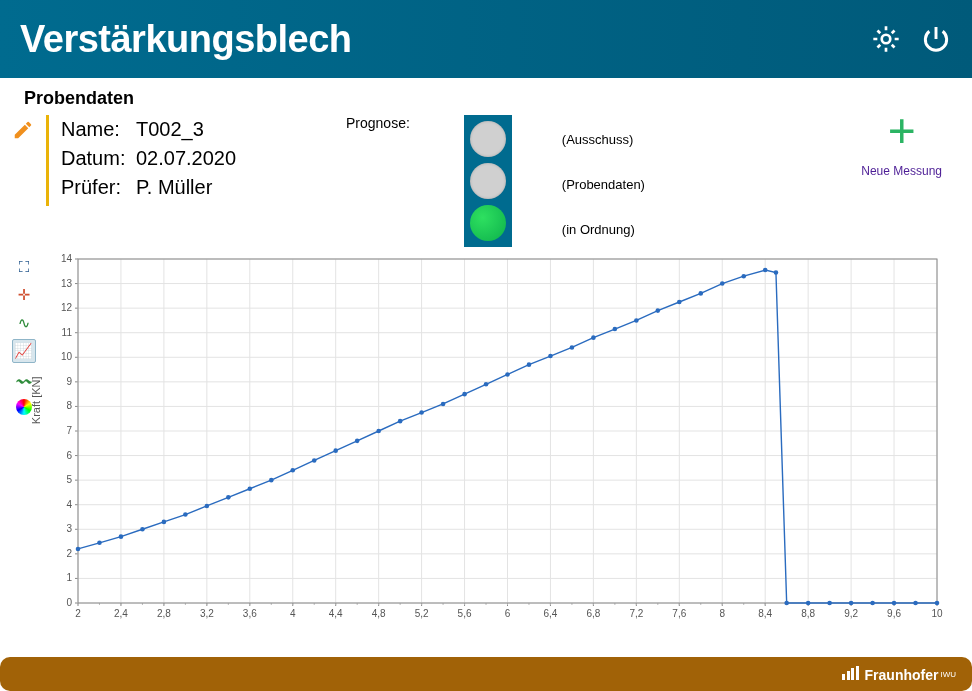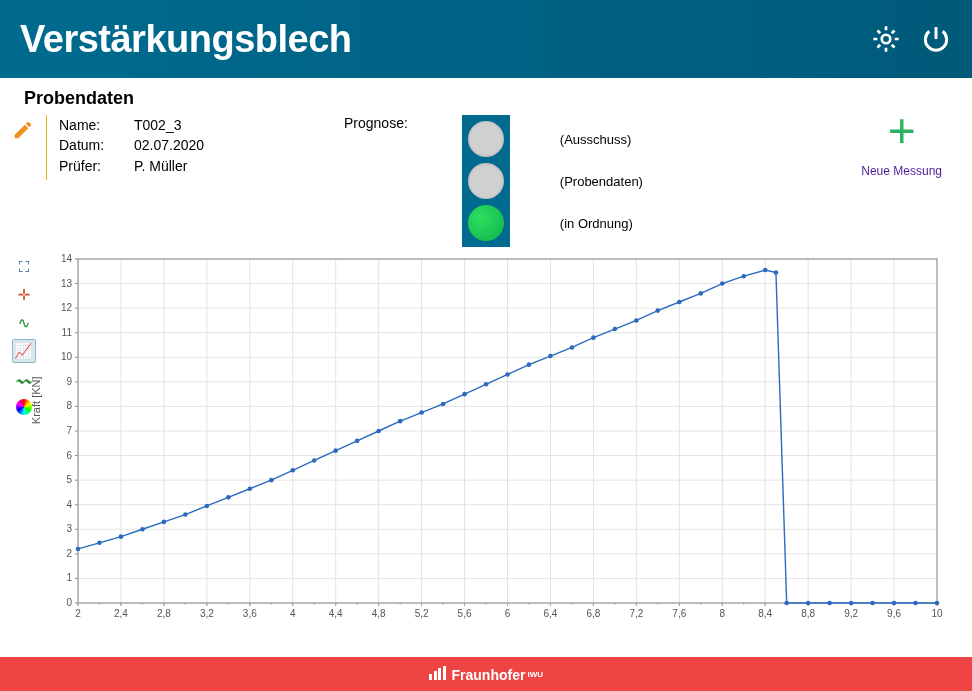--- a/index.html
+++ b/index.html
@@ -6,43 +6,43 @@
 body { font-family: "Segoe UI", Arial, sans-serif; width: 972px; height: 691px; overflow: hidden; background: #fff; display: flex; flex-direction: column; }
 .header { background: linear-gradient(to right, #006b8f, #005a7a); color: #fff; height: 78px; display: flex; align-items: center; padding: 9px 20px; justify-content: space-between; }
 .header-title { font-size: 38px; font-weight: 700; letter-spacing: -0.5px; }
 .header-icons { display: flex; gap: 18px; align-items: center; }
 .header-icons svg { width: 32px; height: 32px; cursor: pointer; }
 .content { flex: 1; padding: 8px 12px 0 12px; position: relative; }
 .section-title { font-size: 18px; font-weight: 700; margin: 2px 0 6px 12px; }
 .probe-row { display: flex; align-items: flex-start; }
 .edit-col { width: 34px; padding-top: 4px; }
 .edit-col svg { width: 22px; height: 22px; cursor: pointer; }
-.probe-data { border-left: 1px solid #eab308; padding: 0 0 4px 12px; font-size: 14px; line-height: 1.45; display: grid; grid-template-columns: 75px 140px; }
+.probe-data { border-left: 3px solid #eab308; padding: 0 0 4px 12px; font-size: 20px; line-height: 1.45; display: grid; grid-template-columns: 75px 140px; }
 .prognose-block { display: flex; margin-left: 70px; gap: 40px; }
 .prog-label { font-size: 14px; padding-right: 14px; padding-top: 0; }
 .traffic-light { background: #006b8f; width: 48px; padding: 6px 0; display: flex; flex-direction: column; align-items: center; gap: 6px; }
 .light { width: 36px; height: 36px; border-radius: 50%; }
 .light-off { background: #d0d0d0; box-shadow: inset 0 0 3px rgba(0,0,0,0.2); }
 .light-green { background: radial-gradient(circle at 35% 35%, #2ee060, #0db14b); }
-.light-labels { display: flex; flex-direction: column; gap: 6px; padding: 6px 0 0 10px; font-size: 13px; }
+.light-labels { display: flex; flex-direction: column; gap: 6px; padding: 6px 0 0 10px; font-size: 13px; justify-content: space-between; }
 .light-labels span { height: 36px; display: flex; align-items: center; }
 .new-measure { position: absolute; right: 30px; top: 32px; text-align: center; cursor: pointer; }
 .new-measure .plus { font-size: 48px; line-height: 42px; color: #2bb463; font-weight: 300; }
 .new-measure .lbl { font-size: 12px; color: #4c1d95; margin-top: 12px; }
 .chart-section { margin-top: 6px; }
 .chart-row { display: flex; }
 .chart-tools { width: 30px; display: flex; flex-direction: column; gap: 4px; padding-top: 2px; }
 .chart-tools .tool { width: 24px; height: 24px; display: flex; align-items: center; justify-content: center; cursor: pointer; font-size: 15px; border-radius: 2px; }
 .chart-tools .tool.active { background: #d8e6ed; border: 1px solid #8fb5c8; }
 .chart-area { flex: 1; position: relative; }
 #chart-svg { display: block; }
 .ylabel { position: absolute; left: -6px; top: 50%; transform: rotate(-90deg) translateX(50%); transform-origin: left center; font-size: 11px; color: #555; }
 .xlabel { text-align: center; font-size: 11px; color: #555; margin-top: 2px; }
-.footer { background: #ef4444; color: #fff; height: 34px; display: flex; align-items: center; justify-content: center; padding: 0 16px; font-size: 14px; font-weight: 600; }
-.footer .sub { font-size: 8px; font-weight: 700; margin-left: 2px; align-self: flex-end; padding-bottom: 4px; }
+.footer { background: #a16207; color: #fff; height: 34px; display: flex; align-items: center; justify-content: flex-end; padding: 0 16px; font-size: 14px; font-weight: 600; border-radius: 10px; }
+.footer .sub { font-size: 8px; font-weight: 400; margin-left: 2px; align-self: flex-end; padding-bottom: 4px; }
 .fraunhofer-logo { display: flex; align-items: baseline; }
 .logo-bars { display: inline-flex; gap: 1.5px; margin-right: 6px; align-items: flex-end; }
 .logo-bars i { width: 3px; background: #fff; display: block; }
 </style>
 </head>
 <body>
 
 <div class="header">
   <div class="header-title">Verstärkungsblech</div>
   <div class="header-icons">

